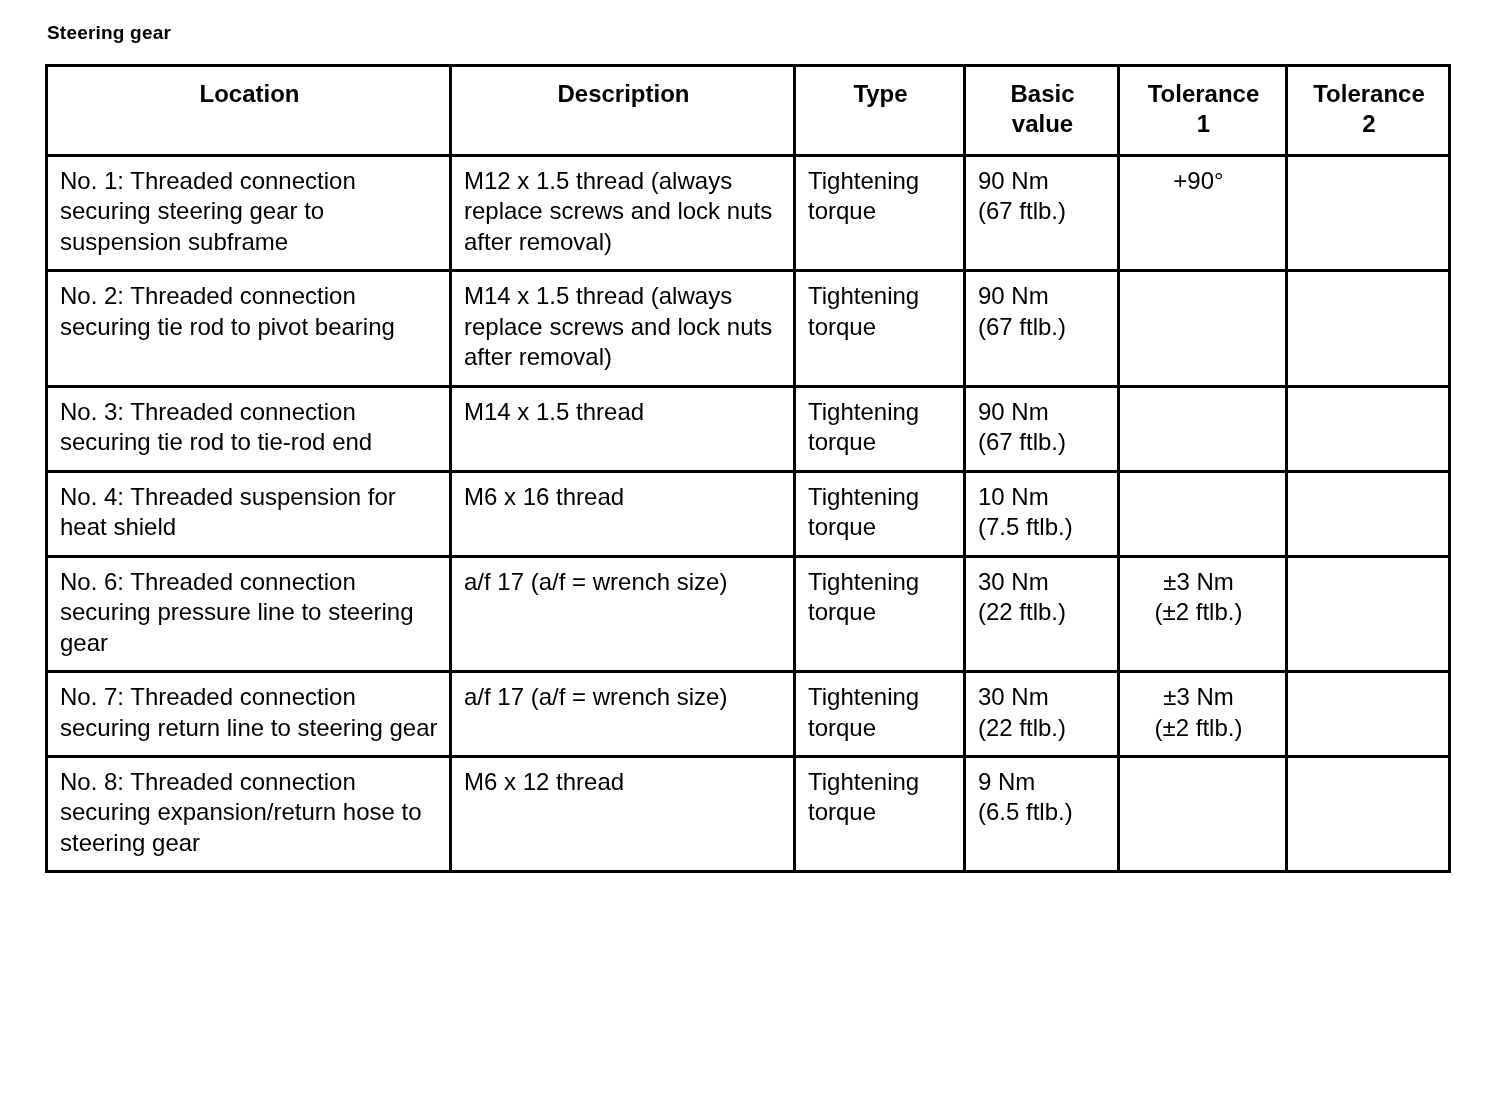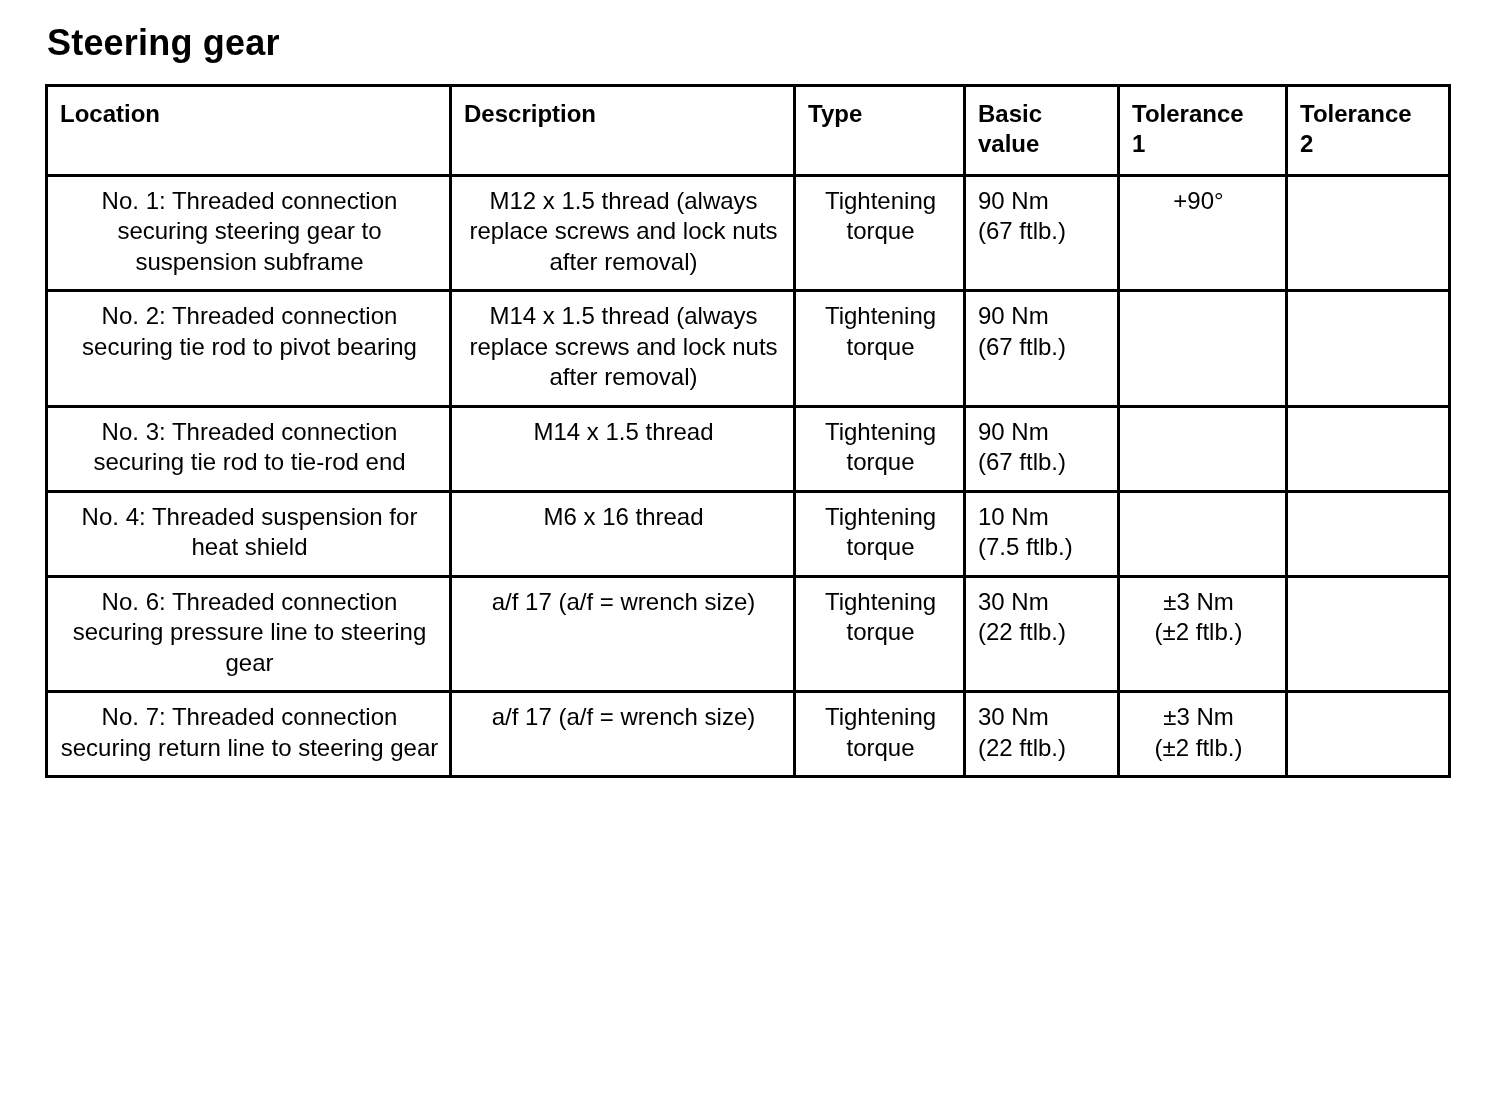--- a/index.html
+++ b/index.html
@@ -12,21 +12,21 @@
   }
   body {
     width: 1504px;
     height: 1120px;
     overflow: hidden;
   }
   .page {
     padding: 22px 45px 0 45px;
   }
   .page-title {
-    font-size: 36px;
+    font-size: 19px;
     font-weight: bold;
     margin: 0 0 20px 2px;
     letter-spacing: 0.2px;
   }
   table.spec-table {
     border-collapse: collapse;
     table-layout: fixed;
     width: 1403px;
   }
   .spec-table th,
@@ -34,31 +34,31 @@
     border: 3px solid #000000;
     vertical-align: top;
     font-size: 24px;
     line-height: 1.27;
     padding: 9px 10px 12px 12px;
     white-space: pre-line;
     overflow: hidden;
   }
   .spec-table th {
     font-weight: bold;
-    text-align: left;
+    text-align: center;
     padding-top: 12px;
     padding-bottom: 14px;
   }
   col.c-location  { width: 404px; }
   col.c-desc      { width: 344px; }
   col.c-type      { width: 170px; }
   col.c-basic     { width: 154px; }
   col.c-tol1      { width: 168px; }
   col.c-tol2      { width: 163px; }
-  td.cell-left  { text-align: center; }
+  td.cell-left  { text-align: left; }
   td.cell-right { text-align: left; padding-right: 16px; }
   td.cell-tol   { text-align: center; padding-right: 20px; }
 </style>
 </head>
 <body>
 
 <div class="page">
 
   <h1 class="page-title">Steering gear</h1>
 
@@ -134,16 +134,25 @@
       <tr>
         <td class="cell-left">No. 7: Threaded connection securing return line to steering gear</td>
         <td class="cell-left">a/f 17 (a/f = wrench size)</td>
         <td class="cell-left">Tightening torque</td>
         <td class="cell-right">30 Nm
 (22 ftlb.)</td>
         <td class="cell-tol">±3 Nm
 (±2 ftlb.)</td>
         <td class="cell-tol"></td>
       </tr>
+      <tr>
+        <td class="cell-left">No. 8: Threaded connection securing expansion/return hose to steering gear</td>
+        <td class="cell-left">M6 x 12 thread</td>
+        <td class="cell-left">Tightening torque</td>
+        <td class="cell-right">9 Nm
+(6.5 ftlb.)</td>
+        <td class="cell-tol"></td>
+        <td class="cell-tol"></td>
+      </tr>
     </tbody>
   </table>
 
 </div>
 
 </body></html>

